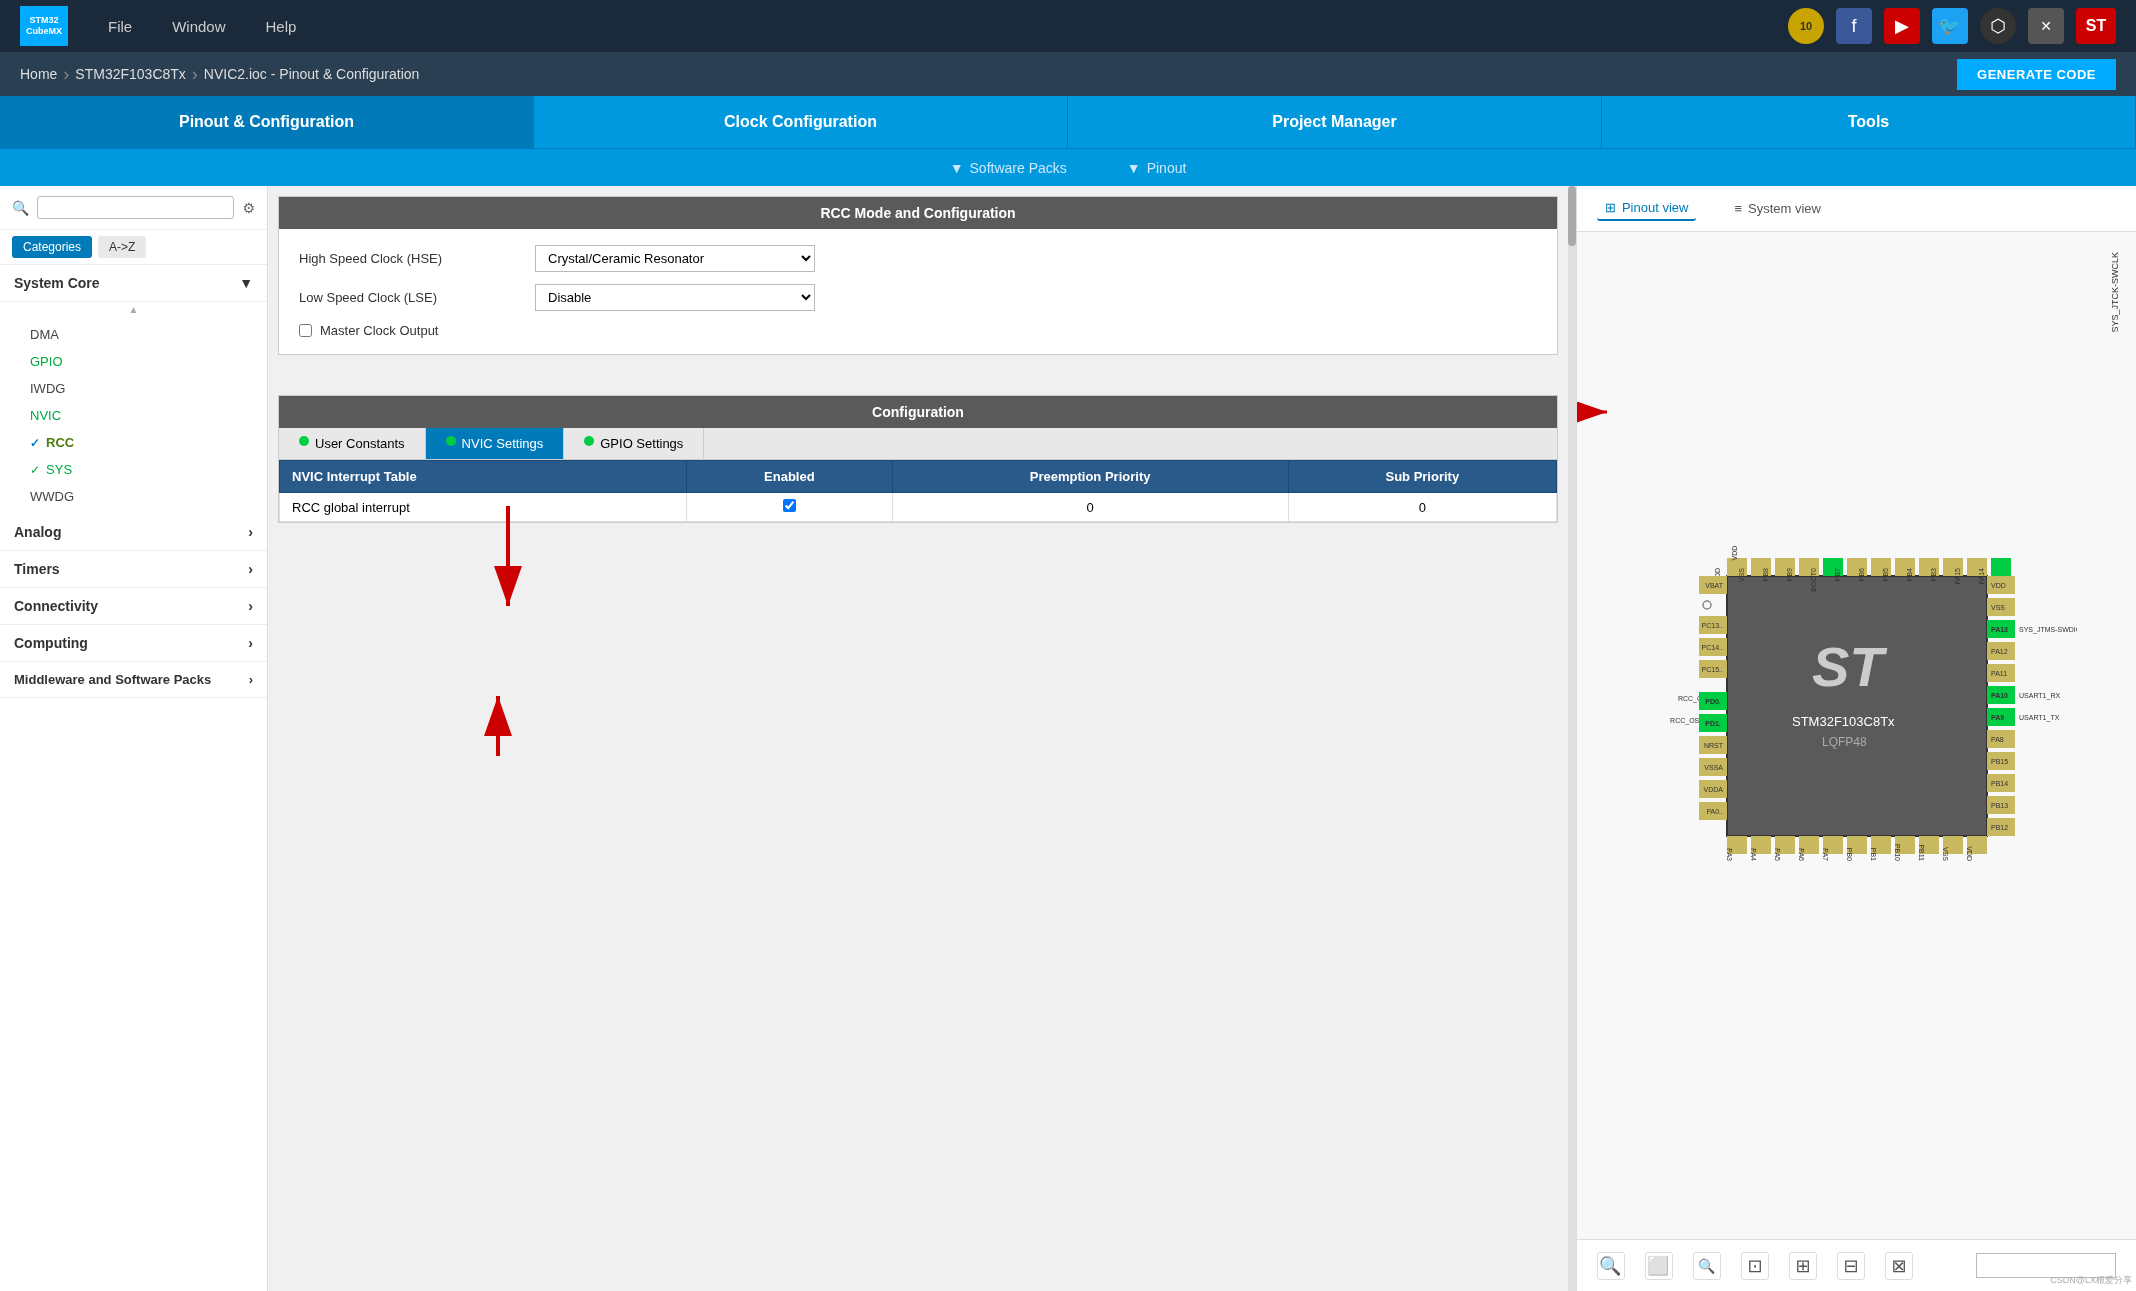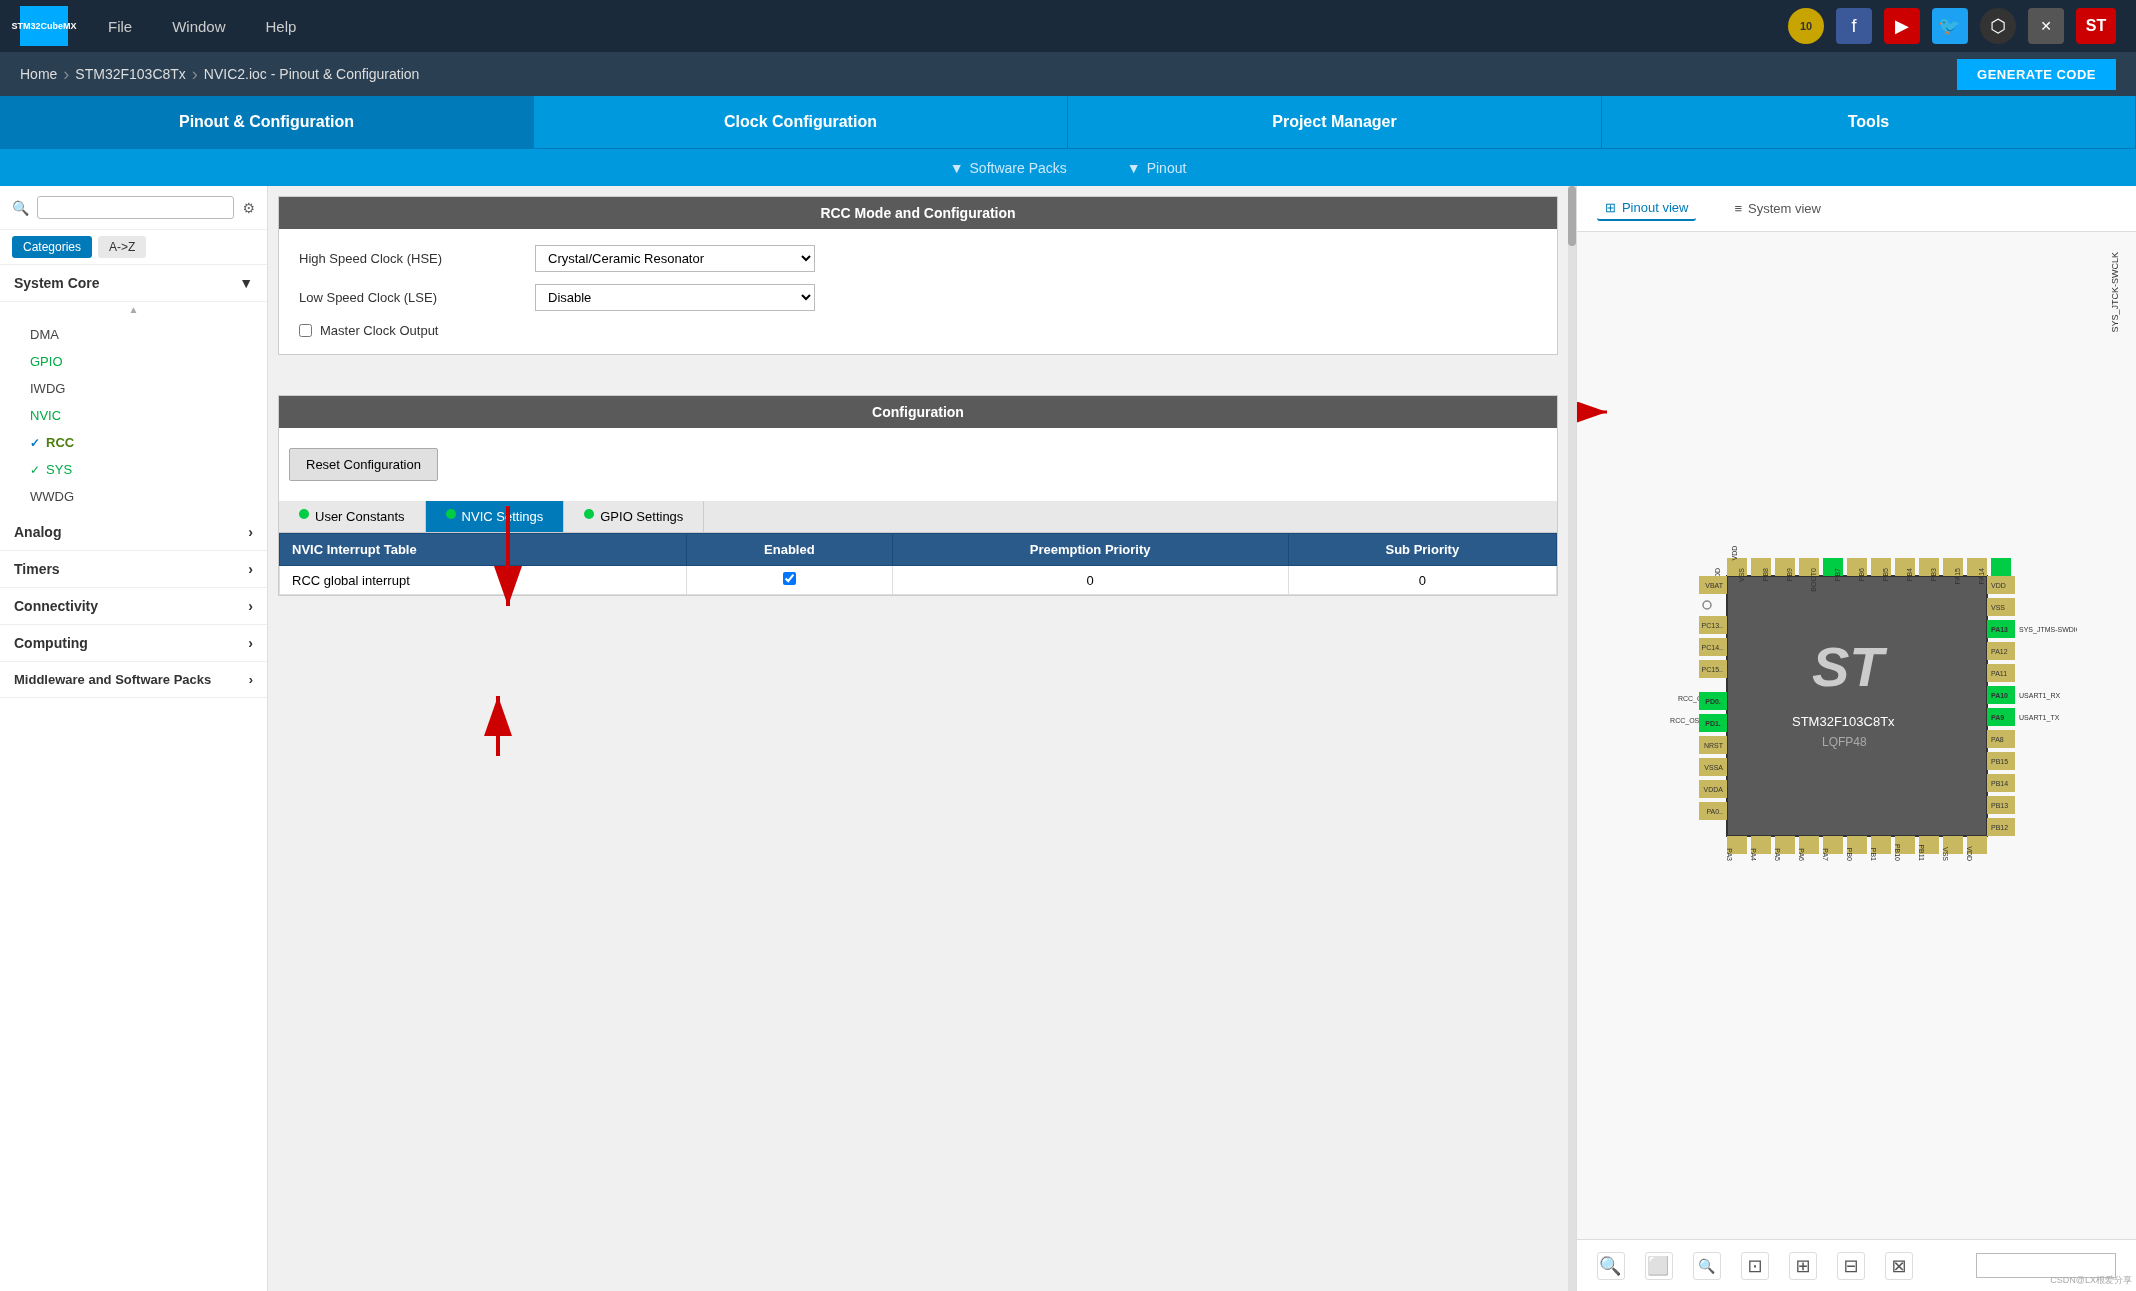--- a/index.html
+++ b/index.html
@@ -17,21 +17,21 @@
     .logo-area {
       display: flex;
       align-items: center;
       gap: 8px;
     }
     .logo-box {
       background: #00aaff;
       width: 48px;
       height: 40px;
       display: flex;
-      flex-direction: row;
+      flex-direction: column;
       align-items: center;
       justify-content: center;
       font-size: 9px;
       color: white;
       font-weight: bold;
       line-height: 1.2;
     }
     .nav-menu {
       display: flex;
       gap: 40px;
@@ -606,23 +606,20 @@
               <span>Master Clock Output</span>
             </div>
           </div>
         </div>
 
         <div style="height: 40px;"></div>
 
         <div class="panel-section">
           <div class="panel-section-title">
             <span>Configuration</span>
-          </div>
-          <div style="padding: 10px;">
-            <button class="reset-btn">Reset Configuration</button>
           </div>
           <div class="config-tabs">
             <div class="config-tab">
               <div class="config-tab-dot" style="background:#00cc44;"></div>
               <span>User Constants</span>
             </div>
             <div class="config-tab active">
               <div class="config-tab-dot" style="background:#00cc44;"></div>
               <span>NVIC Settings</span>
             </div>

